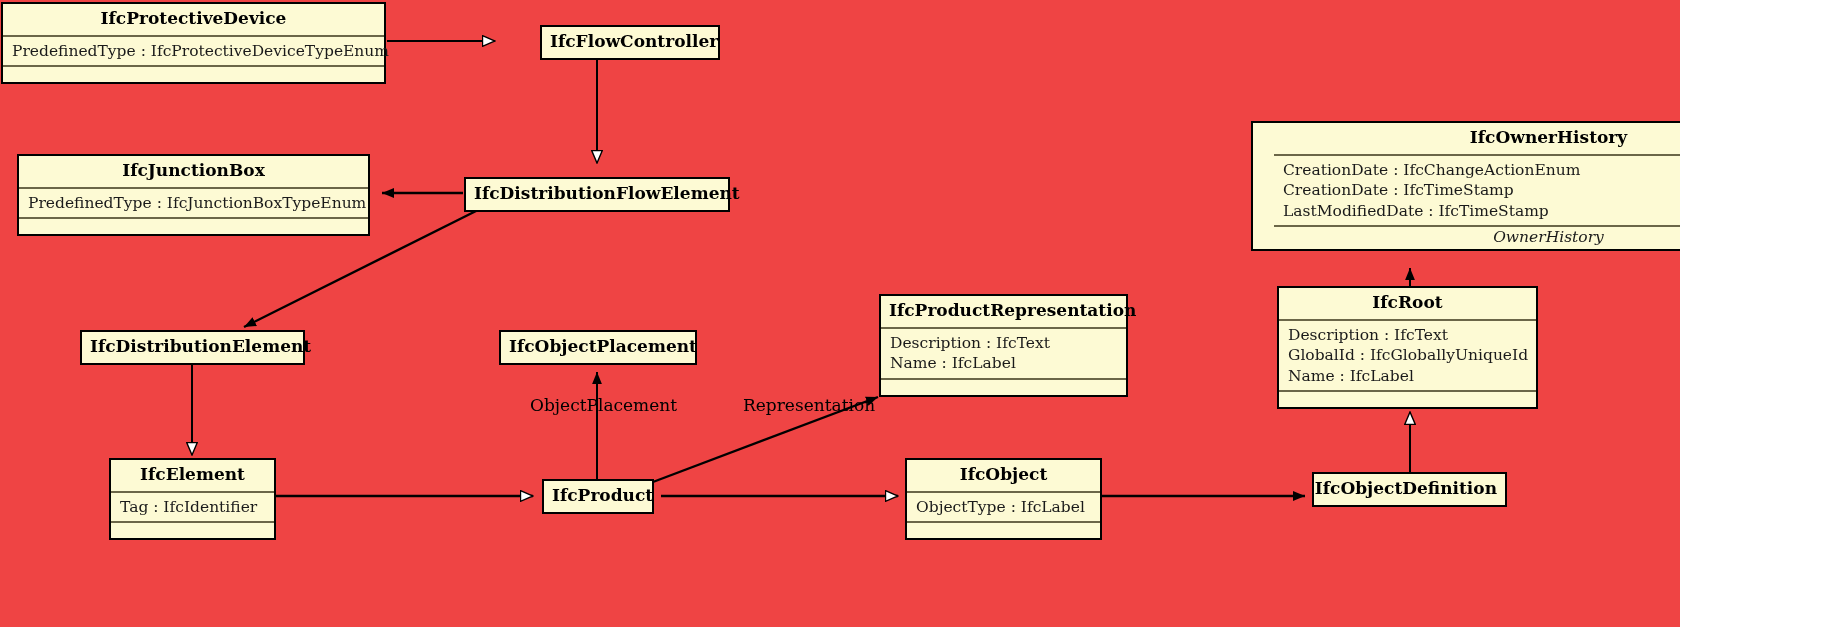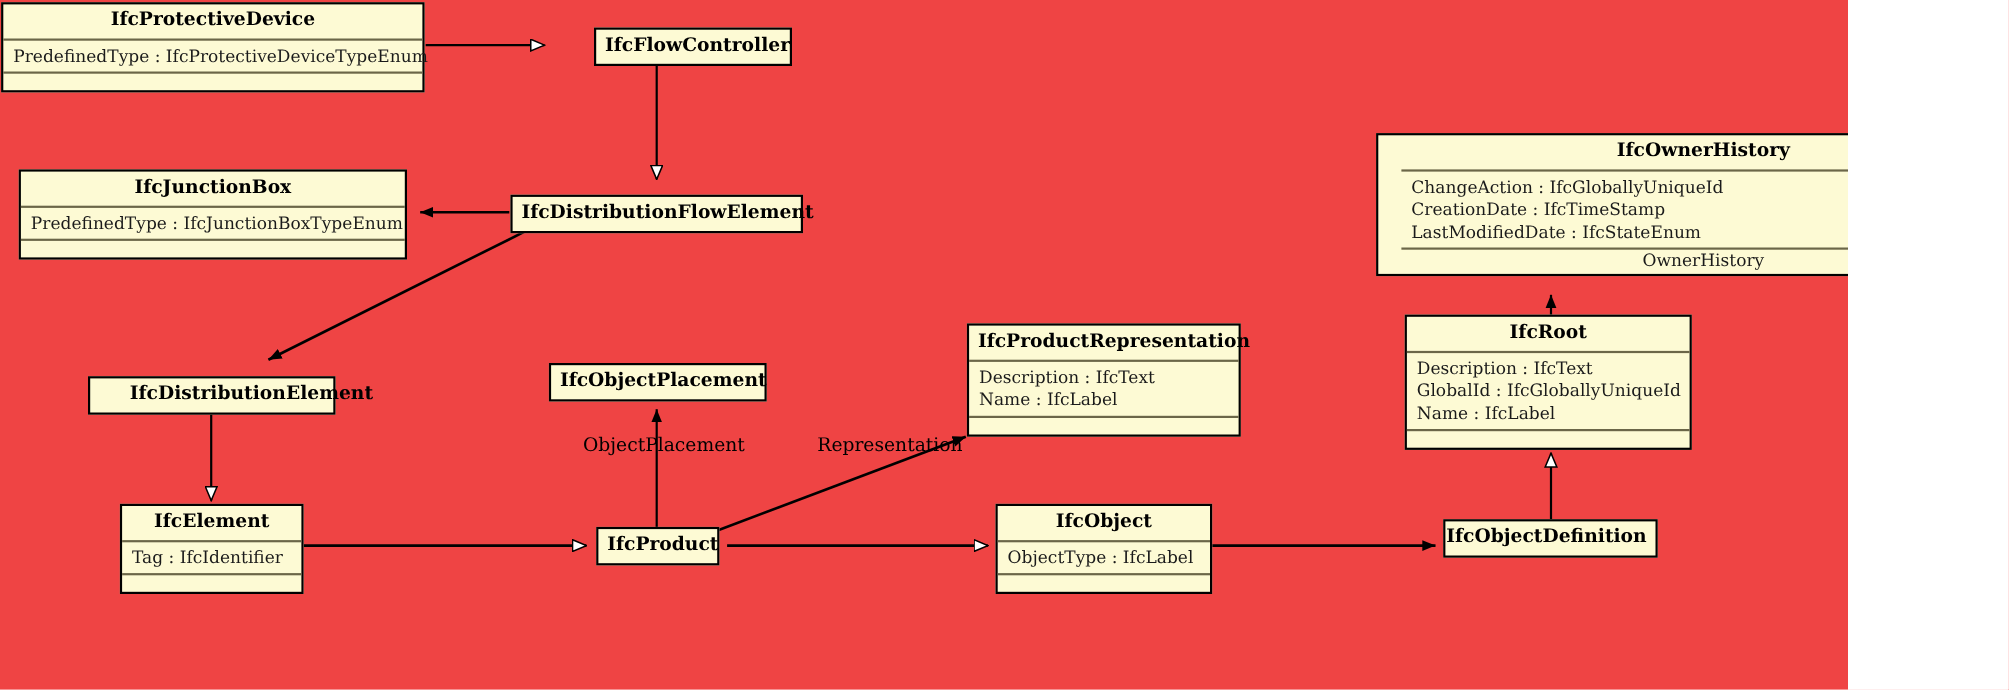--- a/index.html
+++ b/index.html
@@ -52,20 +52,21 @@
     color:#1a1a1a;
   }
   .uml-attr{ white-space:nowrap; }
   .uml-ops{
     min-height:13px;
     padding:1px 9px;
     font-size:15.5px;
     line-height:1.25;
     text-align:center;
     color:#1a1a1a;
+    font-style:italic;
   }
   .edge-label{
     position:absolute;
     font-size:17px;
     color:#000;
     white-space:nowrap;
     background:transparent;
     z-index:6;
   }
 </style>
@@ -154,21 +155,21 @@
       <div class="uml-attr">PredefinedType : IfcJunctionBoxTypeEnum</div>
     </div>
     <div class="uml-sep"></div>
     <div class="uml-ops"></div>
   </div>
 
   <div class="uml-class" style="left:464px; top:177px; width:266px;">
     <div class="uml-title">IfcDistributionFlowElement</div>
   </div>
 
-  <div class="uml-class" style="left:80px; top:342px; width:225px;padding-left:28px;">
+  <div class="uml-class" style="left:80px; top:330px; width:225px;">
     <div class="uml-title">IfcDistributionElement</div>
   </div>
 
   <div class="uml-class" style="left:499px; top:330px; width:198px;">
     <div class="uml-title">IfcObjectPlacement</div>
   </div>
 
   <div class="uml-class" style="left:879px; top:294px; width:249px;">
     <div class="uml-title">IfcProductRepresentation</div>
     <div class="uml-sep"></div>
@@ -177,23 +178,23 @@
       <div class="uml-attr">Name : IfcLabel</div>
     </div>
     <div class="uml-sep"></div>
     <div class="uml-ops"></div>
   </div>
 
   <div class="uml-class" style="left:1251px; top:121px; width:574px;padding-left:21px;">
     <div class="uml-title">IfcOwnerHistory</div>
     <div class="uml-sep"></div>
     <div class="uml-attrs">
-      <div class="uml-attr">ChangeAction : IfcGloballyUniqueId</div>
+      <div class="uml-attr">CreationDate : IfcChangeActionEnum</div>
       <div class="uml-attr">CreationDate : IfcTimeStamp</div>
-      <div class="uml-attr">LastModifiedDate : IfcStateEnum</div>
+      <div class="uml-attr">LastModifiedDate : IfcTimeStamp</div>
     </div>
     <div class="uml-sep"></div>
     <div class="uml-ops">OwnerHistory</div>
   </div>
 
   <div class="uml-class" style="left:1277px; top:286px; width:261px;">
     <div class="uml-title">IfcRoot</div>
     <div class="uml-sep"></div>
     <div class="uml-attrs">
       <div class="uml-attr">Description : IfcText</div>

